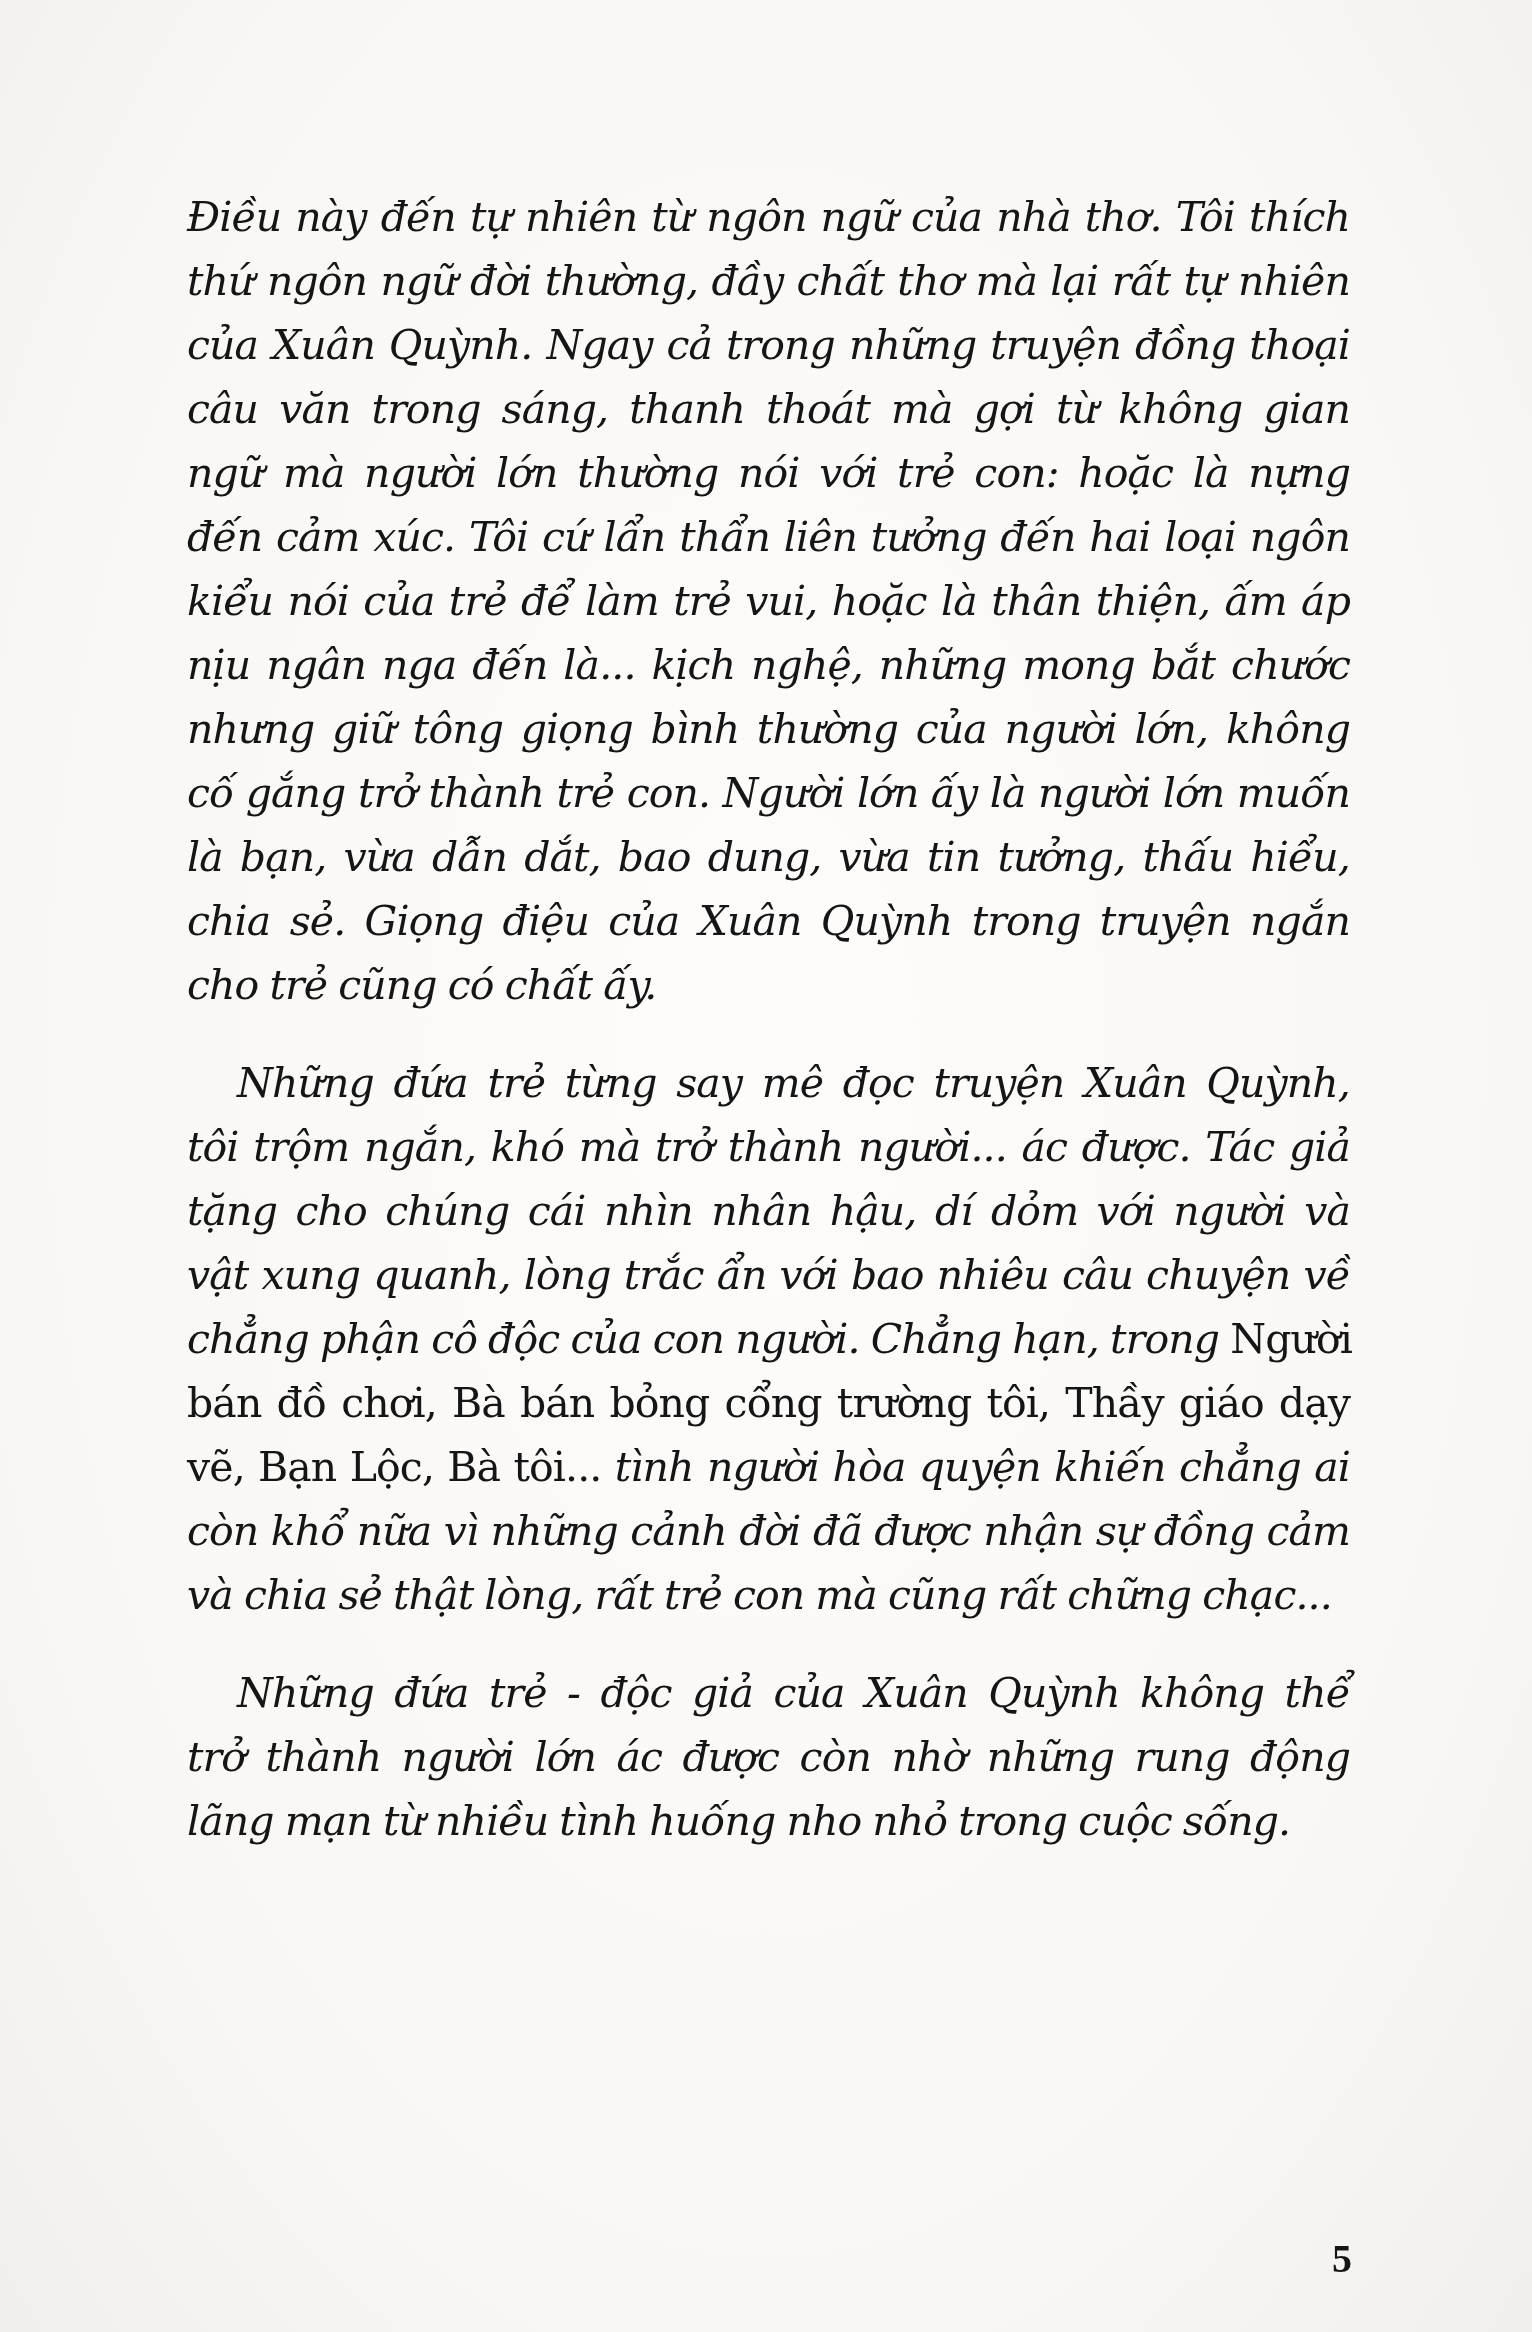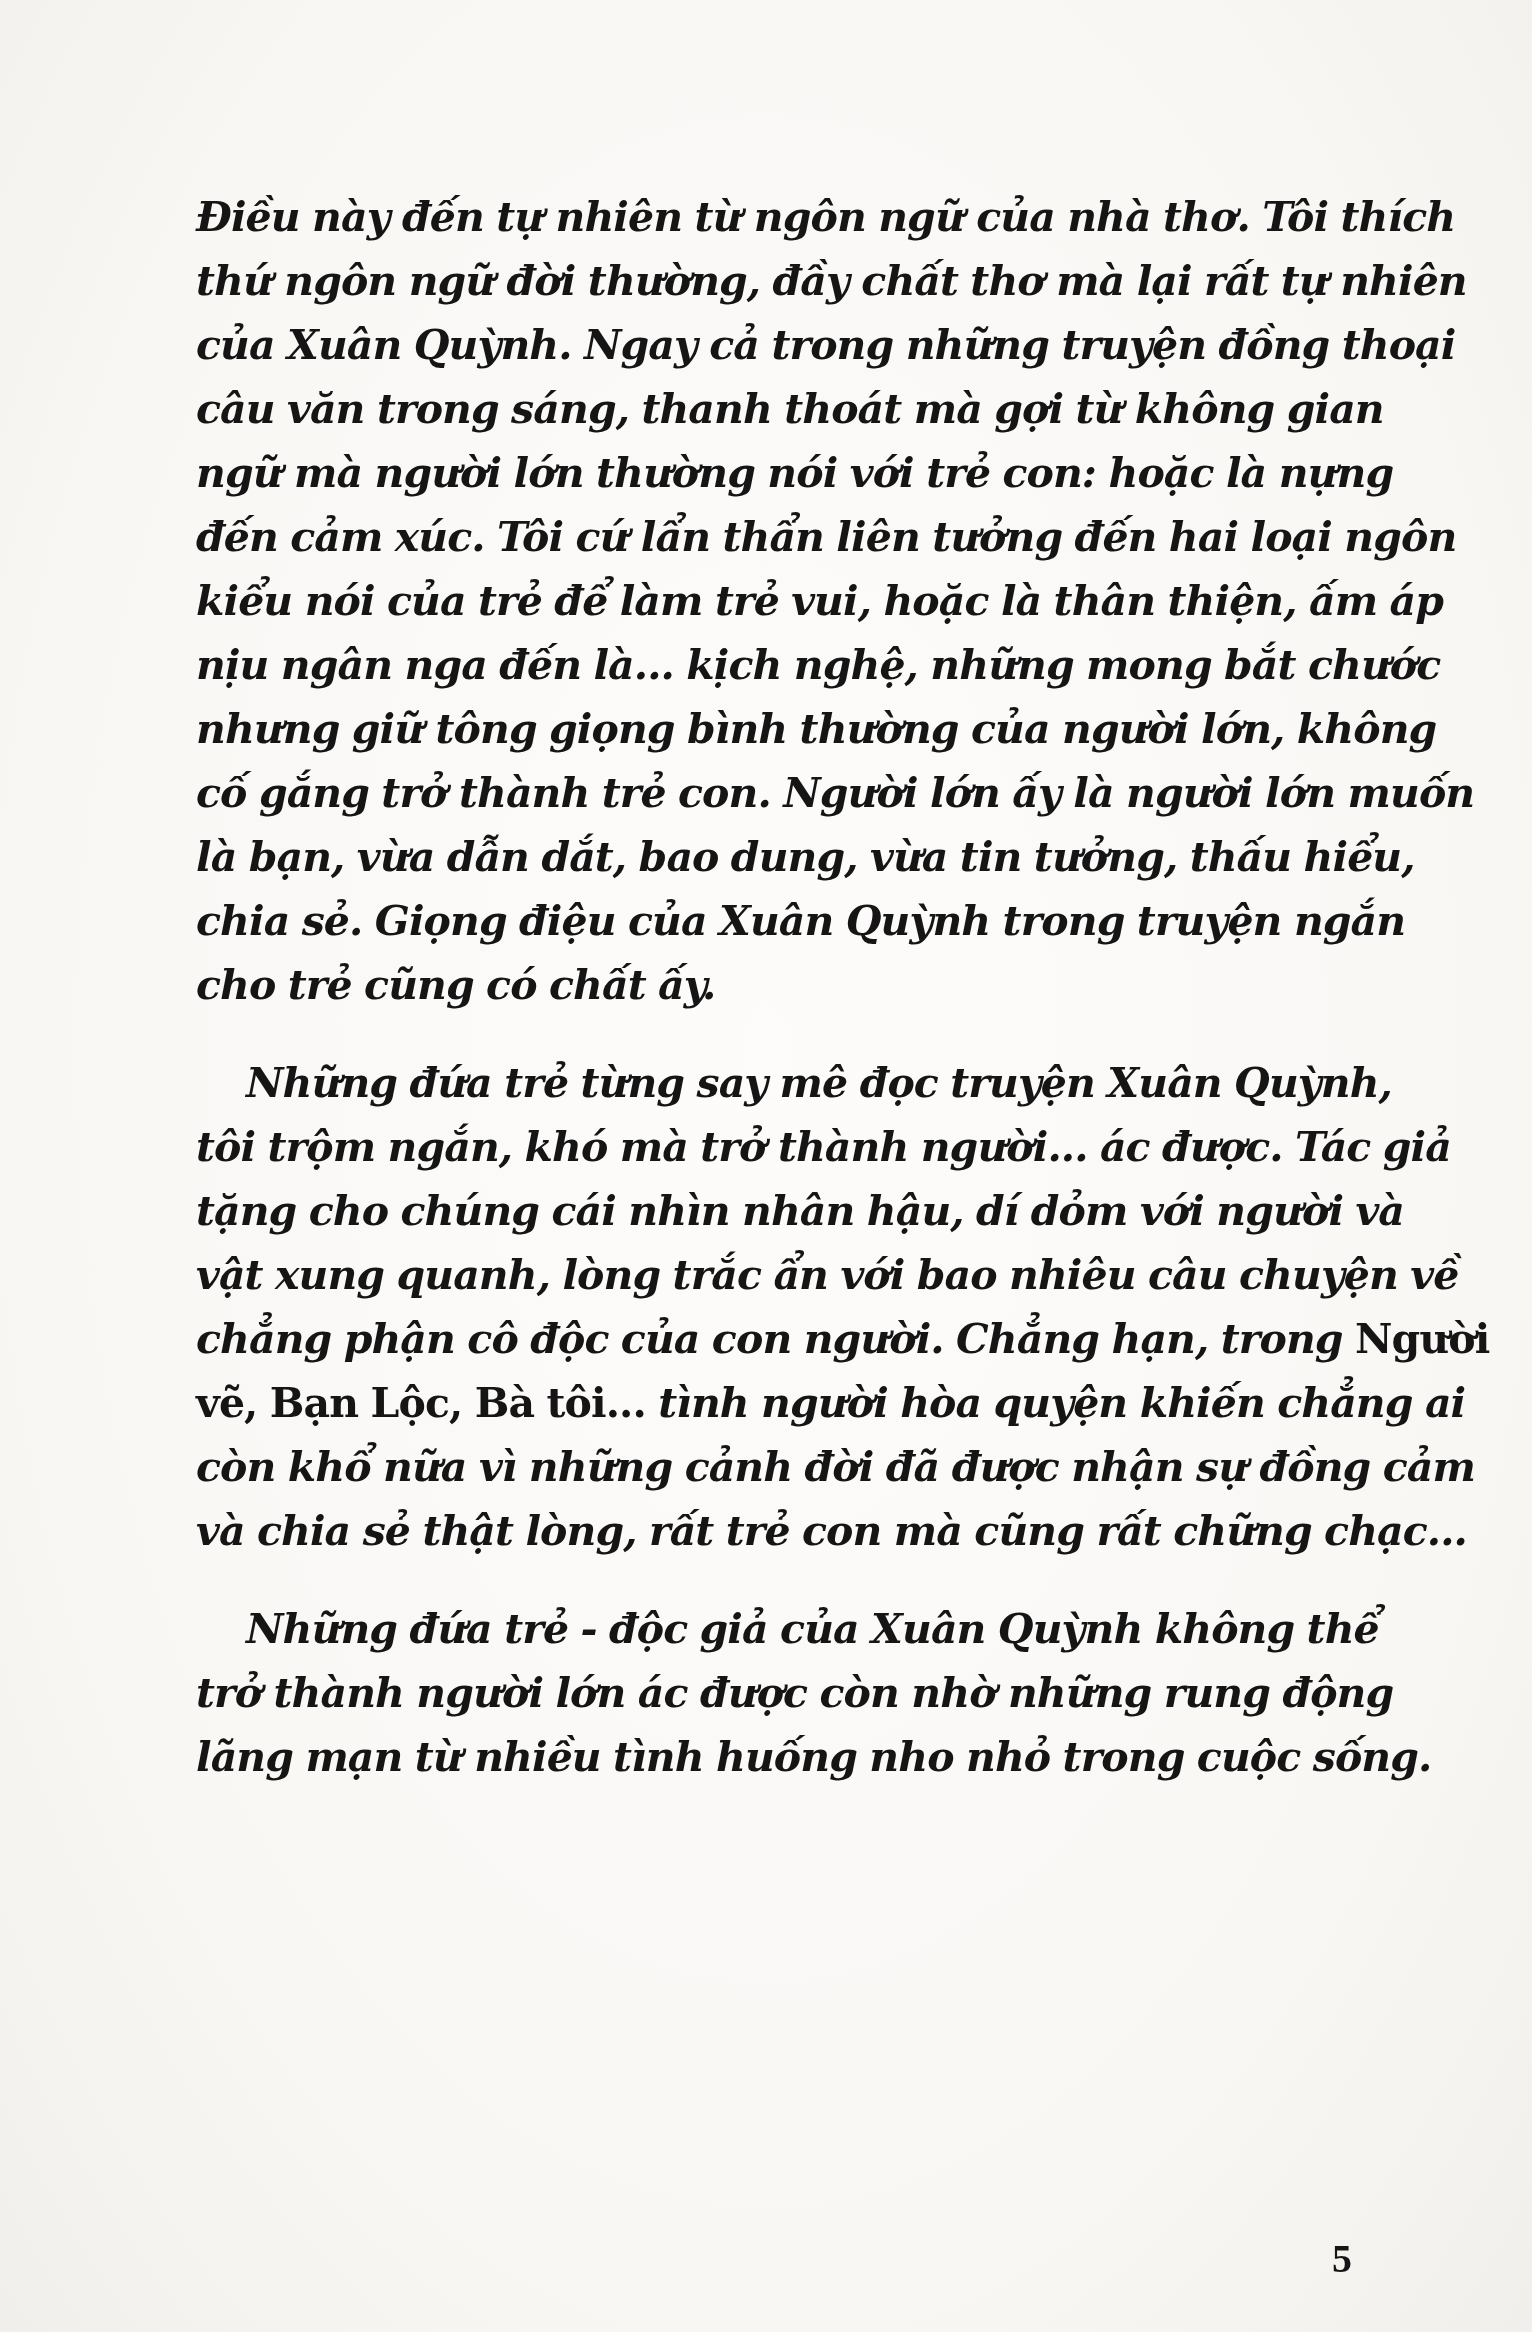--- a/index.html
+++ b/index.html
@@ -8,21 +8,21 @@
     background: #fbfaf8;
     position: relative; overflow: hidden;
     font-family: "DejaVu Serif", "Liberation Serif", serif;
     color: #151515;
   }
   .page {
     position: absolute; left: 0; top: 0; width: 1532px; height: 2332px;
     background: radial-gradient(ellipse at 50% 45%, #fdfcfb 0%, #f8f7f4 70%, #f1efeb 100%);
   }
   .text-block {
-    position: absolute; left: 196px; top: 185px; width: 1163px; font-weight: bold;
+    position: absolute; left: 187px; top: 185px; width: 1163px;
   }
   .line {
     display: block;
     height: 64px; line-height: 64px;
     font-size: 41px;
     font-style: italic;
     white-space: nowrap;
     text-align: justify; text-align-last: justify;
     letter-spacing: -0.9px;
     word-spacing: -1px;
@@ -56,20 +56,21 @@
         <span class="line"><span>chia sẻ. Giọng điệu của Xuân Quỳnh trong truyện ngắn</span></span>
         <span class="line last"><span>cho trẻ cũng có chất ấy.</span></span>
       </div>
       <div class="para-gap"></div>
       <div>
         <span class="line indent"><span>Những đứa trẻ từng say mê đọc truyện Xuân Quỳnh,</span></span>
         <span class="line"><span>tôi trộm ngắn, khó mà trở thành người... ác được. Tác giả</span></span>
         <span class="line"><span>tặng cho chúng cái nhìn nhân hậu, dí dỏm với người và</span></span>
         <span class="line"><span>vật xung quanh, lòng trắc ẩn với bao nhiêu câu chuyện về</span></span>
         <span class="line"><span>chẳng phận cô độc của con người. Chẳng hạn, trong </span><span class="roman">Người</span></span>
+        <span class="line"><span class="roman">bán đồ chơi, Bà bán bỏng cổng trường tôi, Thầy giáo dạy</span></span>
         <span class="line"><span class="roman">vẽ, Bạn Lộc, Bà tôi...</span><span> tình người hòa quyện khiến chẳng ai</span></span>
         <span class="line"><span>còn khổ nữa vì những cảnh đời đã được nhận sự đồng cảm</span></span>
         <span class="line last"><span>và chia sẻ thật lòng, rất trẻ con mà cũng rất chững chạc...</span></span>
       </div>
       <div class="para-gap"></div>
       <div>
         <span class="line indent"><span>Những đứa trẻ - độc giả của Xuân Quỳnh không thể</span></span>
         <span class="line"><span>trở thành người lớn ác được còn nhờ những rung động</span></span>
         <span class="line last"><span>lãng mạn từ nhiều tình huống nho nhỏ trong cuộc sống.</span></span>
       </div>

